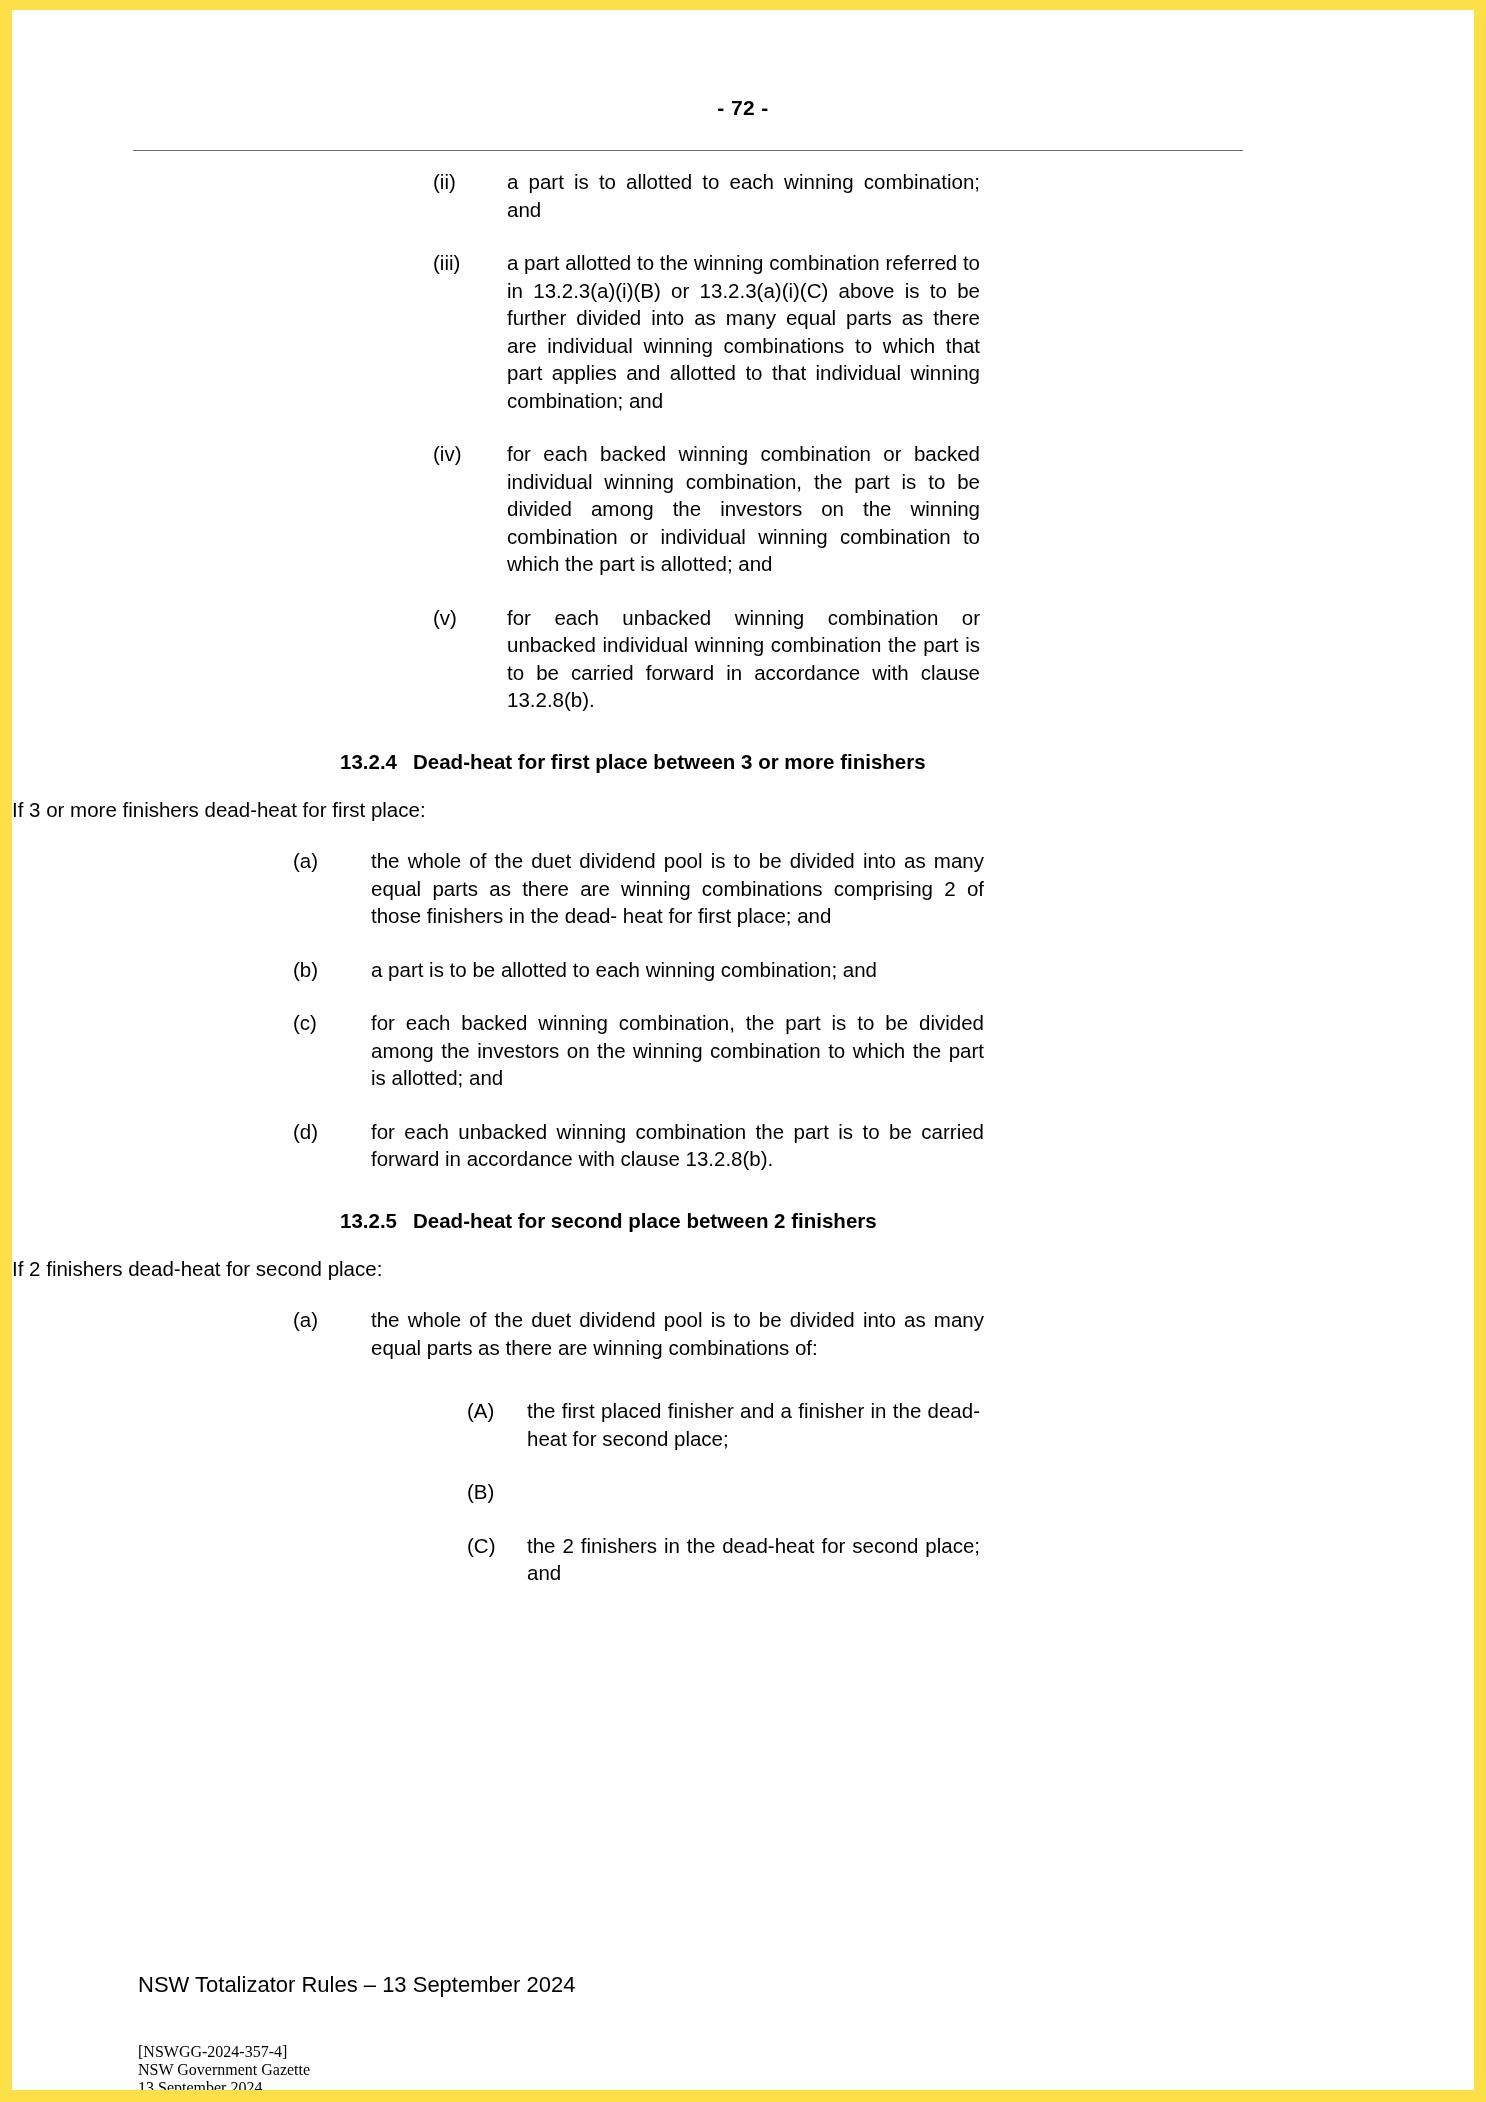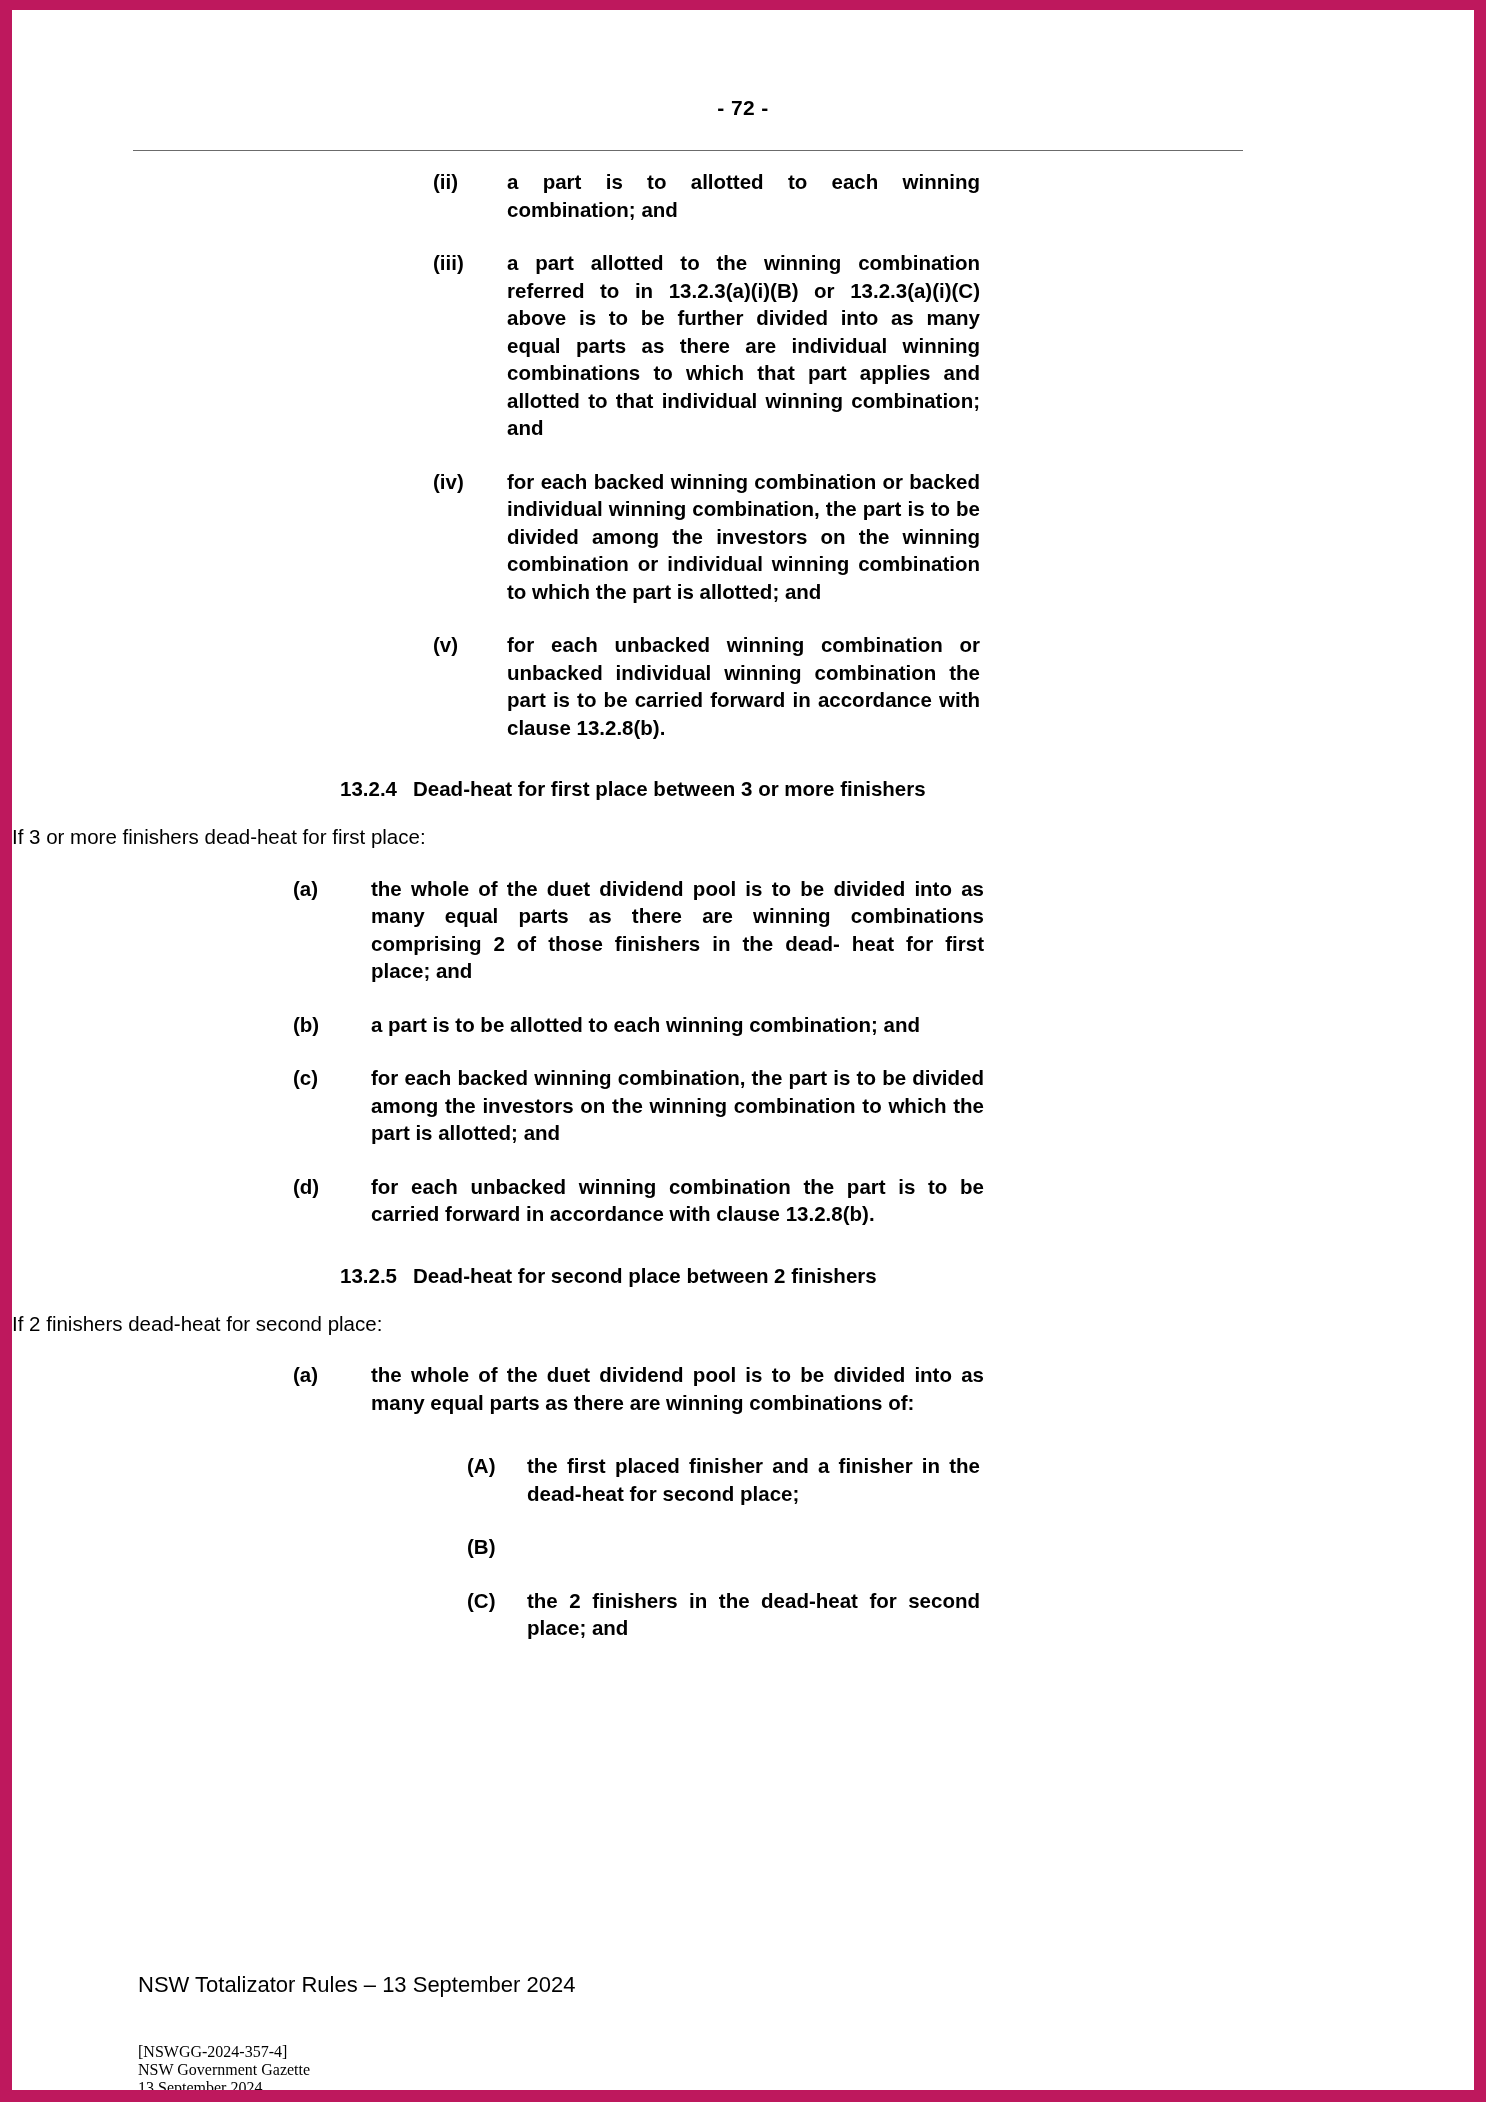--- a/index.html
+++ b/index.html
@@ -12,21 +12,21 @@
     height: 2102px;
     font-family: "Liberation Sans", sans-serif;
     -webkit-font-smoothing: antialiased;
   }
   .page-frame {
     position: absolute;
     left: 0; top: 0;
     width: 1486px;
     height: 2102px;
     box-sizing: border-box;
-    background: #be185d;
+    background: #fde047;
     padding: 10px 12px 12px 12px;
   }
   .page {
     position: relative;
     width: 100%;
     height: 100%;
     background: #ffffff;
     box-sizing: border-box;
     overflow: hidden;
   }
@@ -56,21 +56,20 @@
     position: absolute;
     left: 0;
     top: 158px;
     width: 100%;
   }
 
   .clause {
     display: flex;
     align-items: flex-start;
     margin: 0 0 26px 0;
-    font-weight: bold;
   }
   .marker {
     flex: 0 0 auto;
     font-size: 20.5px;
     line-height: 27.5px;
     color: #000;
     text-align: left;
   }
   .body-text {
     flex: 0 0 auto;

